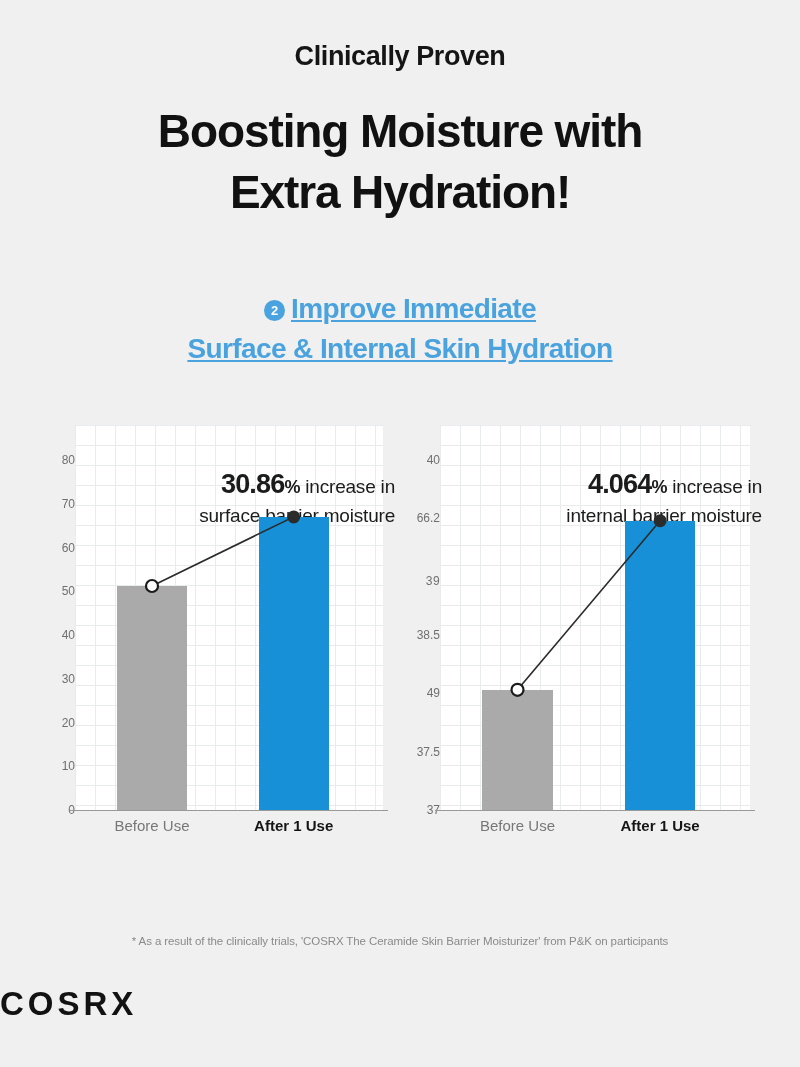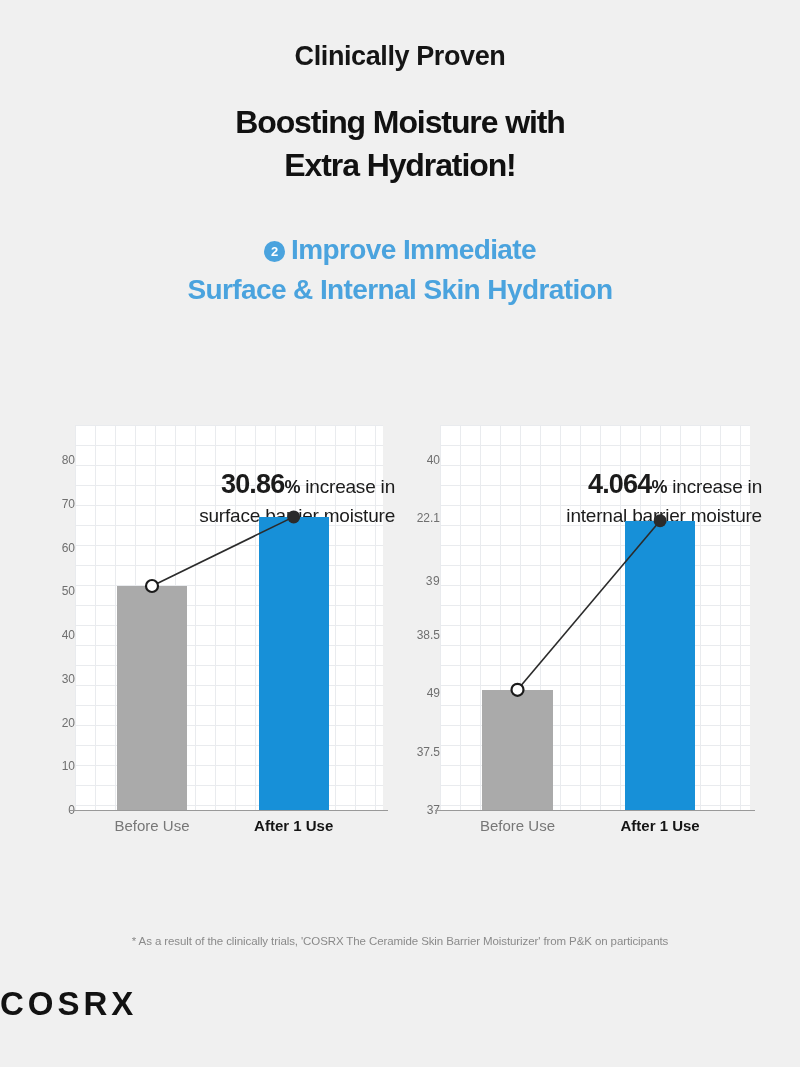--- a/index.html
+++ b/index.html
@@ -23,36 +23,37 @@
   }
   .eyebrow {
     font-size: 27px;
     font-weight: bold;
     letter-spacing: -0.4px;
     color: #151515;
     line-height: 1.2;
   }
   .headline {
     margin-top: 29px;
-    font-size: 32px;
+    font-size: 46px;
     font-weight: bold;
     letter-spacing: -1.1px;
     line-height: 1.32;
     color: #111111;
   }
 
   
   .subtitle {
-    margin-top: 44px;
+    margin-top: 66px;
     text-align: center;
     color: #4aa3de;
     font-size: 28px;
     font-weight: bold;
     letter-spacing: -0.6px;
     line-height: 1.42;
+    text-decoration: underline;
   }
   .subtitle-line {
     display: block;
   }
   .step-badge {
     display: inline-block;
     width: 21px;
     height: 21px;
     border-radius: 50%;
     background: #4aa3de;
@@ -252,21 +253,21 @@
     <div class="plot" id="plot-1">
       <div class="callout" style="top:42px;">
         <span class="big">4.064</span><span class="pct">%</span><span class="rest"> increase in</span>
         <span class="line2">internal barrier moisture</span>
       </div>
     <div class="ytick" style="top: 385px;">37</div>
         <div class="ytick" style="top: 326.667px;">37.5</div>
         <div class="ytick" style="top: 268.333px;">49</div>
         <div class="ytick" style="top: 210px;">38.5</div>
         <div class="ytick" style="top: 157px; font-family: Liberation Mono, monospace;">39</div>
-        <div class="ytick" style="top: 93.3333px;">22.1</div>
+        <div class="ytick" style="top: 93.3333px;">66.2</div>
         <div class="ytick" style="top: 35px;">40</div>
         <div class="bar bar-before" style="left: 42.16px; width: 70.68px; top: 264.833px; height: 120.167px;"></div>
         <div class="bar bar-after" style="left: 184.76px; width: 70.68px; top: 95.6667px; height: 289.333px;"></div>
         <svg class="connector">
           <line x1="77.5" y1="264.8333333333331" x2="220.1" y2="95.66666666666674" stroke="#2b2b2b" stroke-width="1.6"></line>
           <circle cx="77.5" cy="264.8333333333331" r="6" fill="#ffffff" stroke="#1b1b1b" stroke-width="2.2"></circle>
           <circle cx="220.1" cy="95.66666666666674" r="6.5" fill="#2b2b2b"></circle>
         </svg>
       </div>
     <div class="axis-line"></div>

